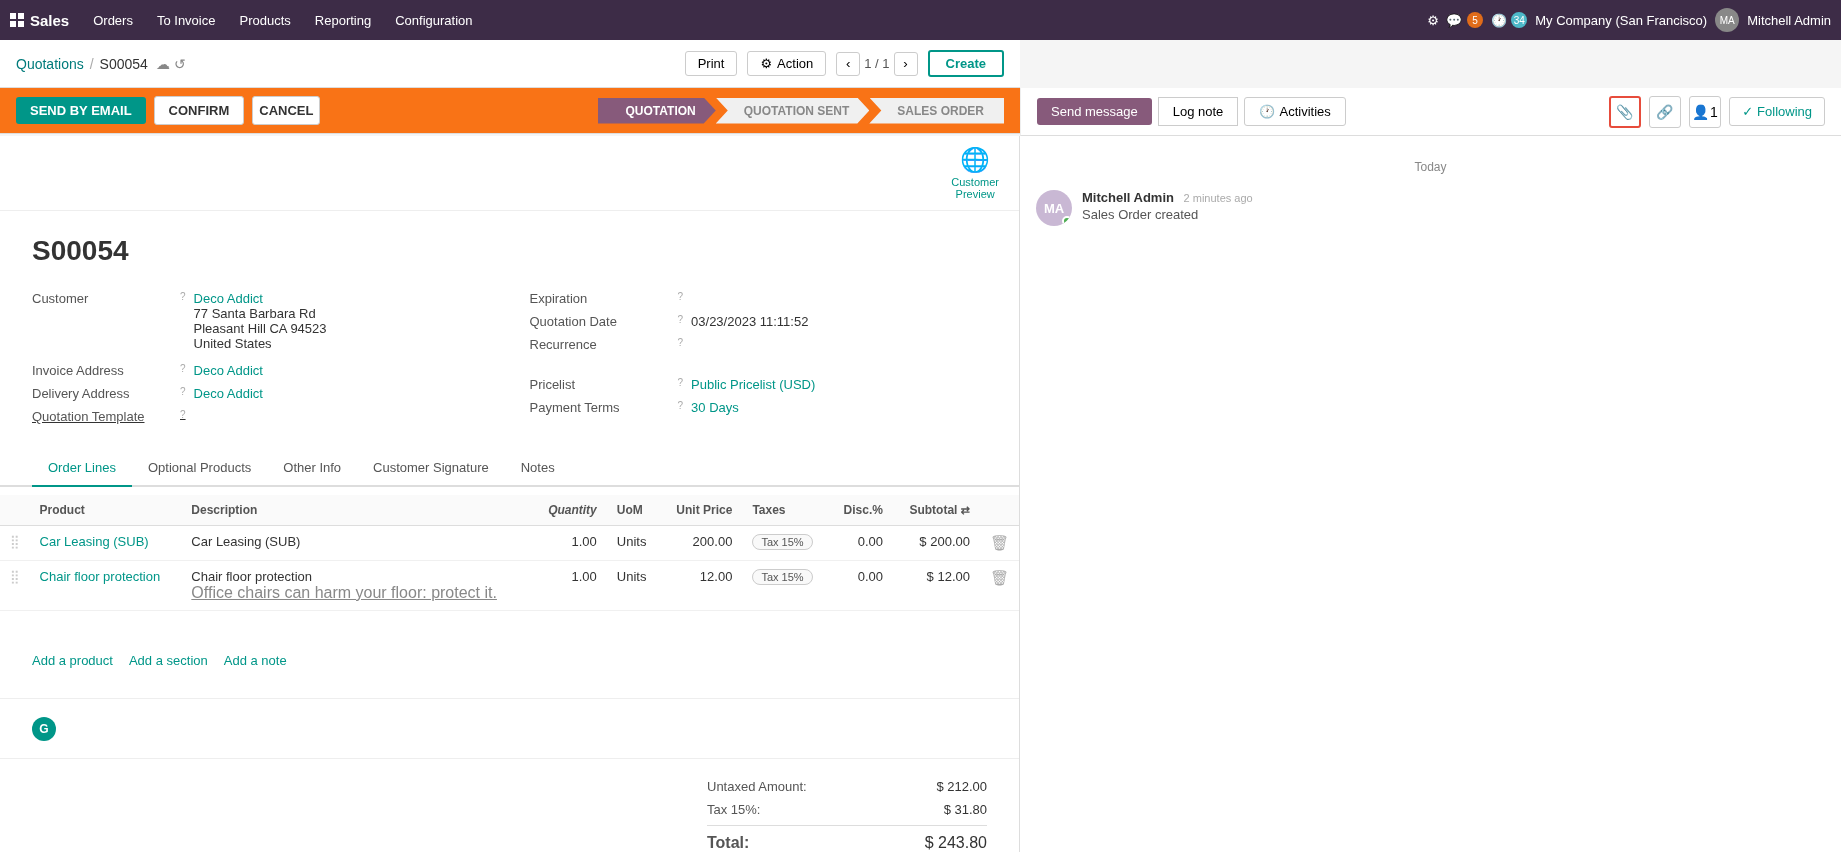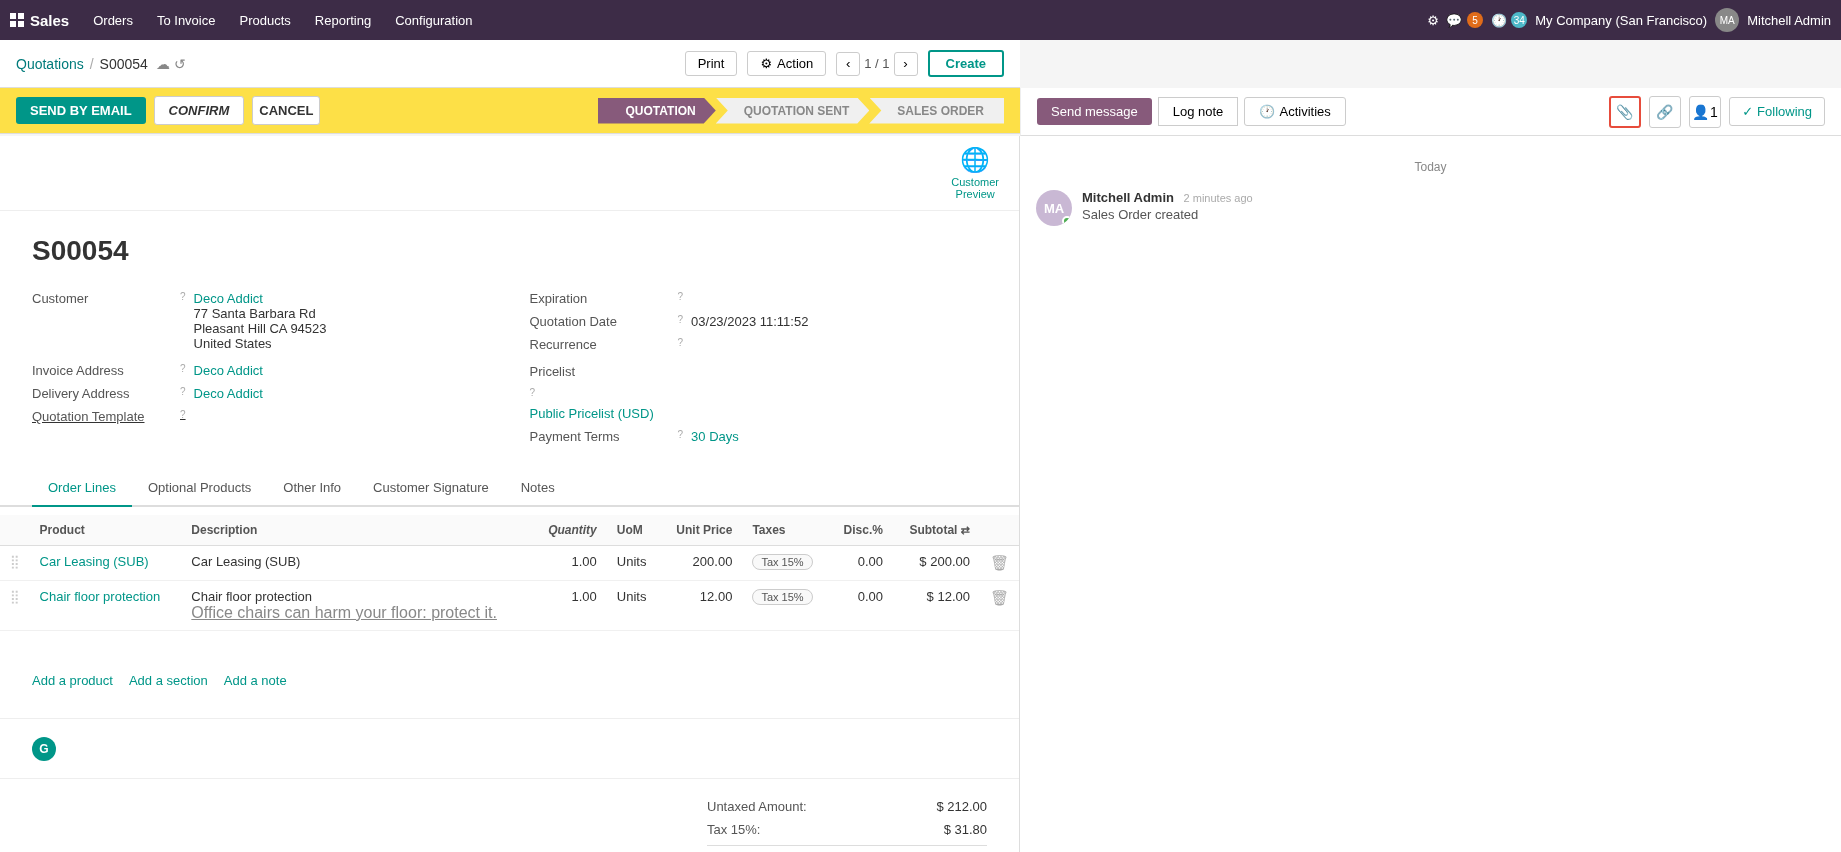--- a/index.html
+++ b/index.html
@@ -79,29 +79,29 @@
     
     .form-area {
       flex: 0 0 1020px;
       overflow-y: auto;
       background: #f5f5f5;
       border-right: 1px solid #ddd;
     }
 
     
     .status-bar {
-      background: #fde047;
+      background: #f97316;
       border-bottom: 1px solid #ddd;
       display: flex;
       align-items: center;
       padding: 8px 16px;
       gap: 8px;
     }
     .btn-send-email { background: #009688; color: #fff; border: none; padding: 6px 14px; cursor: pointer; border-radius: 3px; font-size: 13px; font-weight: bold; }
-    .btn-confirm { background: #fff; border: 1px solid #ccc; padding: 6px 14px; cursor: pointer; border-radius: 3px; font-size: 13px; font-weight: bold; color: #333; font-style: italic; }
+    .btn-confirm { background: #fff; border: 1px solid #ccc; padding: 6px 14px; cursor: pointer; border-radius: 3px; font-size: 13px; font-weight: bold; color: #333; }
     .btn-cancel-form { background: #fff; border: 1px solid #ccc; padding: 6px 6px; cursor: pointer; border-radius: 3px; font-size: 13px; font-weight: bold; color: #333; }
     .status-stages { margin-left: auto; display: flex; align-items: center; }
     .stage { padding: 6px 20px 6px 28px; font-size: 12px; font-weight: bold; position: relative; cursor: pointer; }
     .stage-active { background: #875a7b; color: #fff; clip-path: polygon(0 0, calc(100% - 12px) 0, 100% 50%, calc(100% - 12px) 100%, 0 100%, 12px 50%); }
     .stage-inactive { background: #f0f0f0; color: #888; clip-path: polygon(0 0, calc(100% - 12px) 0, 100% 50%, calc(100% - 12px) 100%, 0 100%, 12px 50%); }
     .stage:first-child { clip-path: polygon(0 0, calc(100% - 12px) 0, 100% 50%, calc(100% - 12px) 100%, 0 100%); }
 
     
     .customer-preview-area {
       background: #fff;
@@ -353,21 +353,21 @@
           <div class="field-row" style="margin-top:8px;">
             <span class="field-label">Quotation Date</span>
             <span class="field-help">?</span>
             <span class="field-value">03/23/2023 11:11:52</span>
           </div>
           <div class="field-row" style="margin-top:8px;">
             <span class="field-label">Recurrence</span>
             <span class="field-help">?</span>
             <span class="field-value"></span>
           </div>
-          <div class="field-row" style="margin-top:12px;flex-direction:column;">
+          <div class="field-row" style="margin-top:25px;">
             <span class="field-label">Pricelist</span>
             <span class="field-help">?</span>
             <span class="field-value" style="color:#009688;">Public Pricelist (USD)</span>
           </div>
           <div class="field-row" style="margin-top:8px;">
             <span class="field-label">Payment Terms</span>
             <span class="field-help">?</span>
             <span class="field-value" style="color:#009688;">30 Days</span>
           </div>
         </div>

